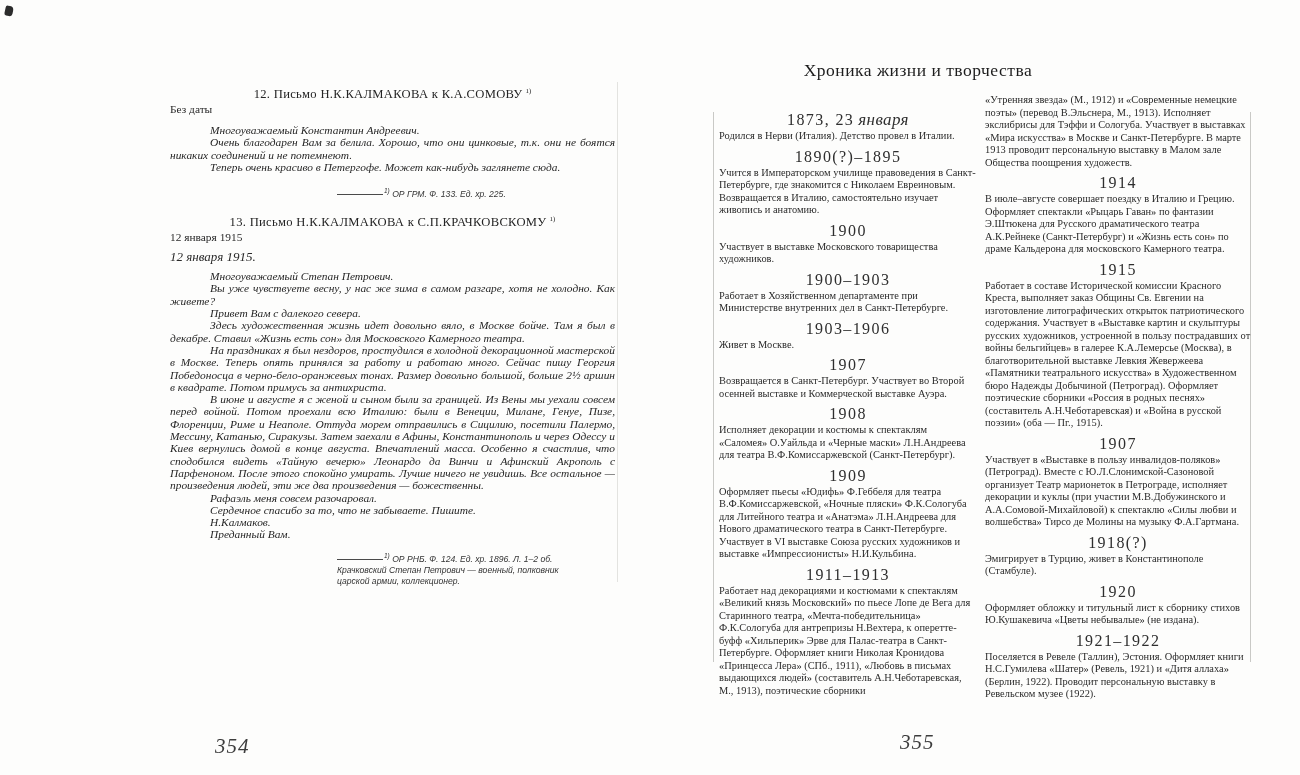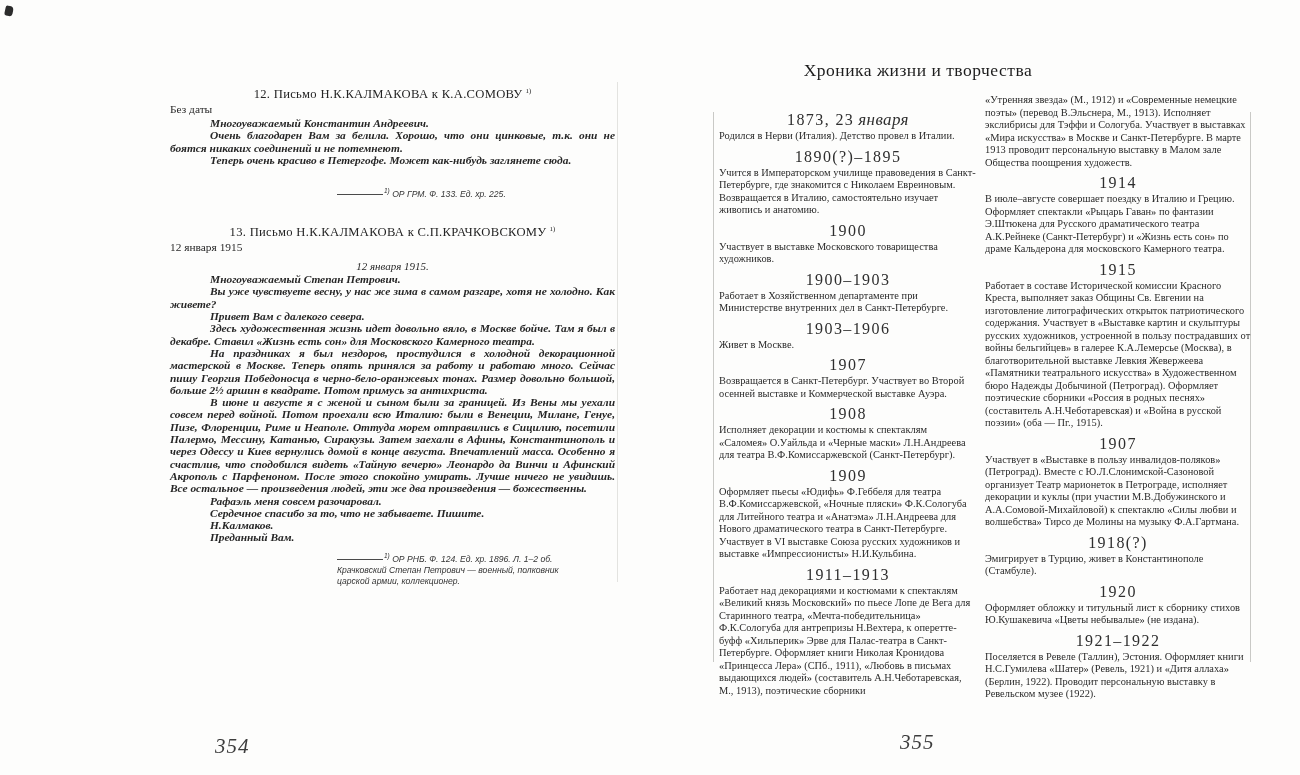--- a/index.html
+++ b/index.html
@@ -13,34 +13,34 @@
   .page-left{left:0;width:645px;}
   .page-right{left:645px;width:655px;}
 
   
   .speck{position:absolute;left:5px;top:6px;width:8px;height:10px;background:#2c2c2c;border-radius:2px 4px 3px 2px;transform:rotate(12deg);}
   .gutter-shadow{position:absolute;left:617px;top:82px;width:1px;height:500px;background:#e3e3e0;}
 
   
   .letter{position:absolute;left:170px;width:445px;}
   #letter12{top:84px;}
-  #letter13{top:222px;}
+  #letter13{top:212px;}
   .letter-heading{
     text-align:center;font-size:12.6px;line-height:15px;letter-spacing:.3px;color:#242424;
   }
   .letter-subheading{
     text-align:left;font-size:11.4px;line-height:15px;color:#2a2a2a;
   }
   .sub-offset-1{padding-right:140px;}
   .sub-offset-2{padding-right:100px;}
   sup.mark{font-size:7px;vertical-align:super;margin-left:3px;letter-spacing:0;}
   .date-line{
-    text-align:center;font-style:italic;font-size:11px;line-height:13px;margin-top:5px;color:#2a2a2a;
-  }
-  .letter-body{font-weight:bold;}
+    text-align:left;font-style:italic;font-size:13px;line-height:13px;margin-top:5px;color:#2a2a2a;
+  }
+  .letter-body{margin-top:7px;}
   .letter-body p{
     margin:0;font-style:italic;font-size:11.4px;line-height:12.3px;
     text-align:justify;text-indent:40px;color:#262626;
   }
   .footnote{
     position:absolute;font-family:"Liberation Sans","DejaVu Sans",sans-serif;
     font-style:italic;font-size:8.6px;line-height:10.5px;color:#333;
   }
   #fn1{left:337px;top:186px;width:280px;}
   #fn2{left:337px;top:551px;width:238px;}

